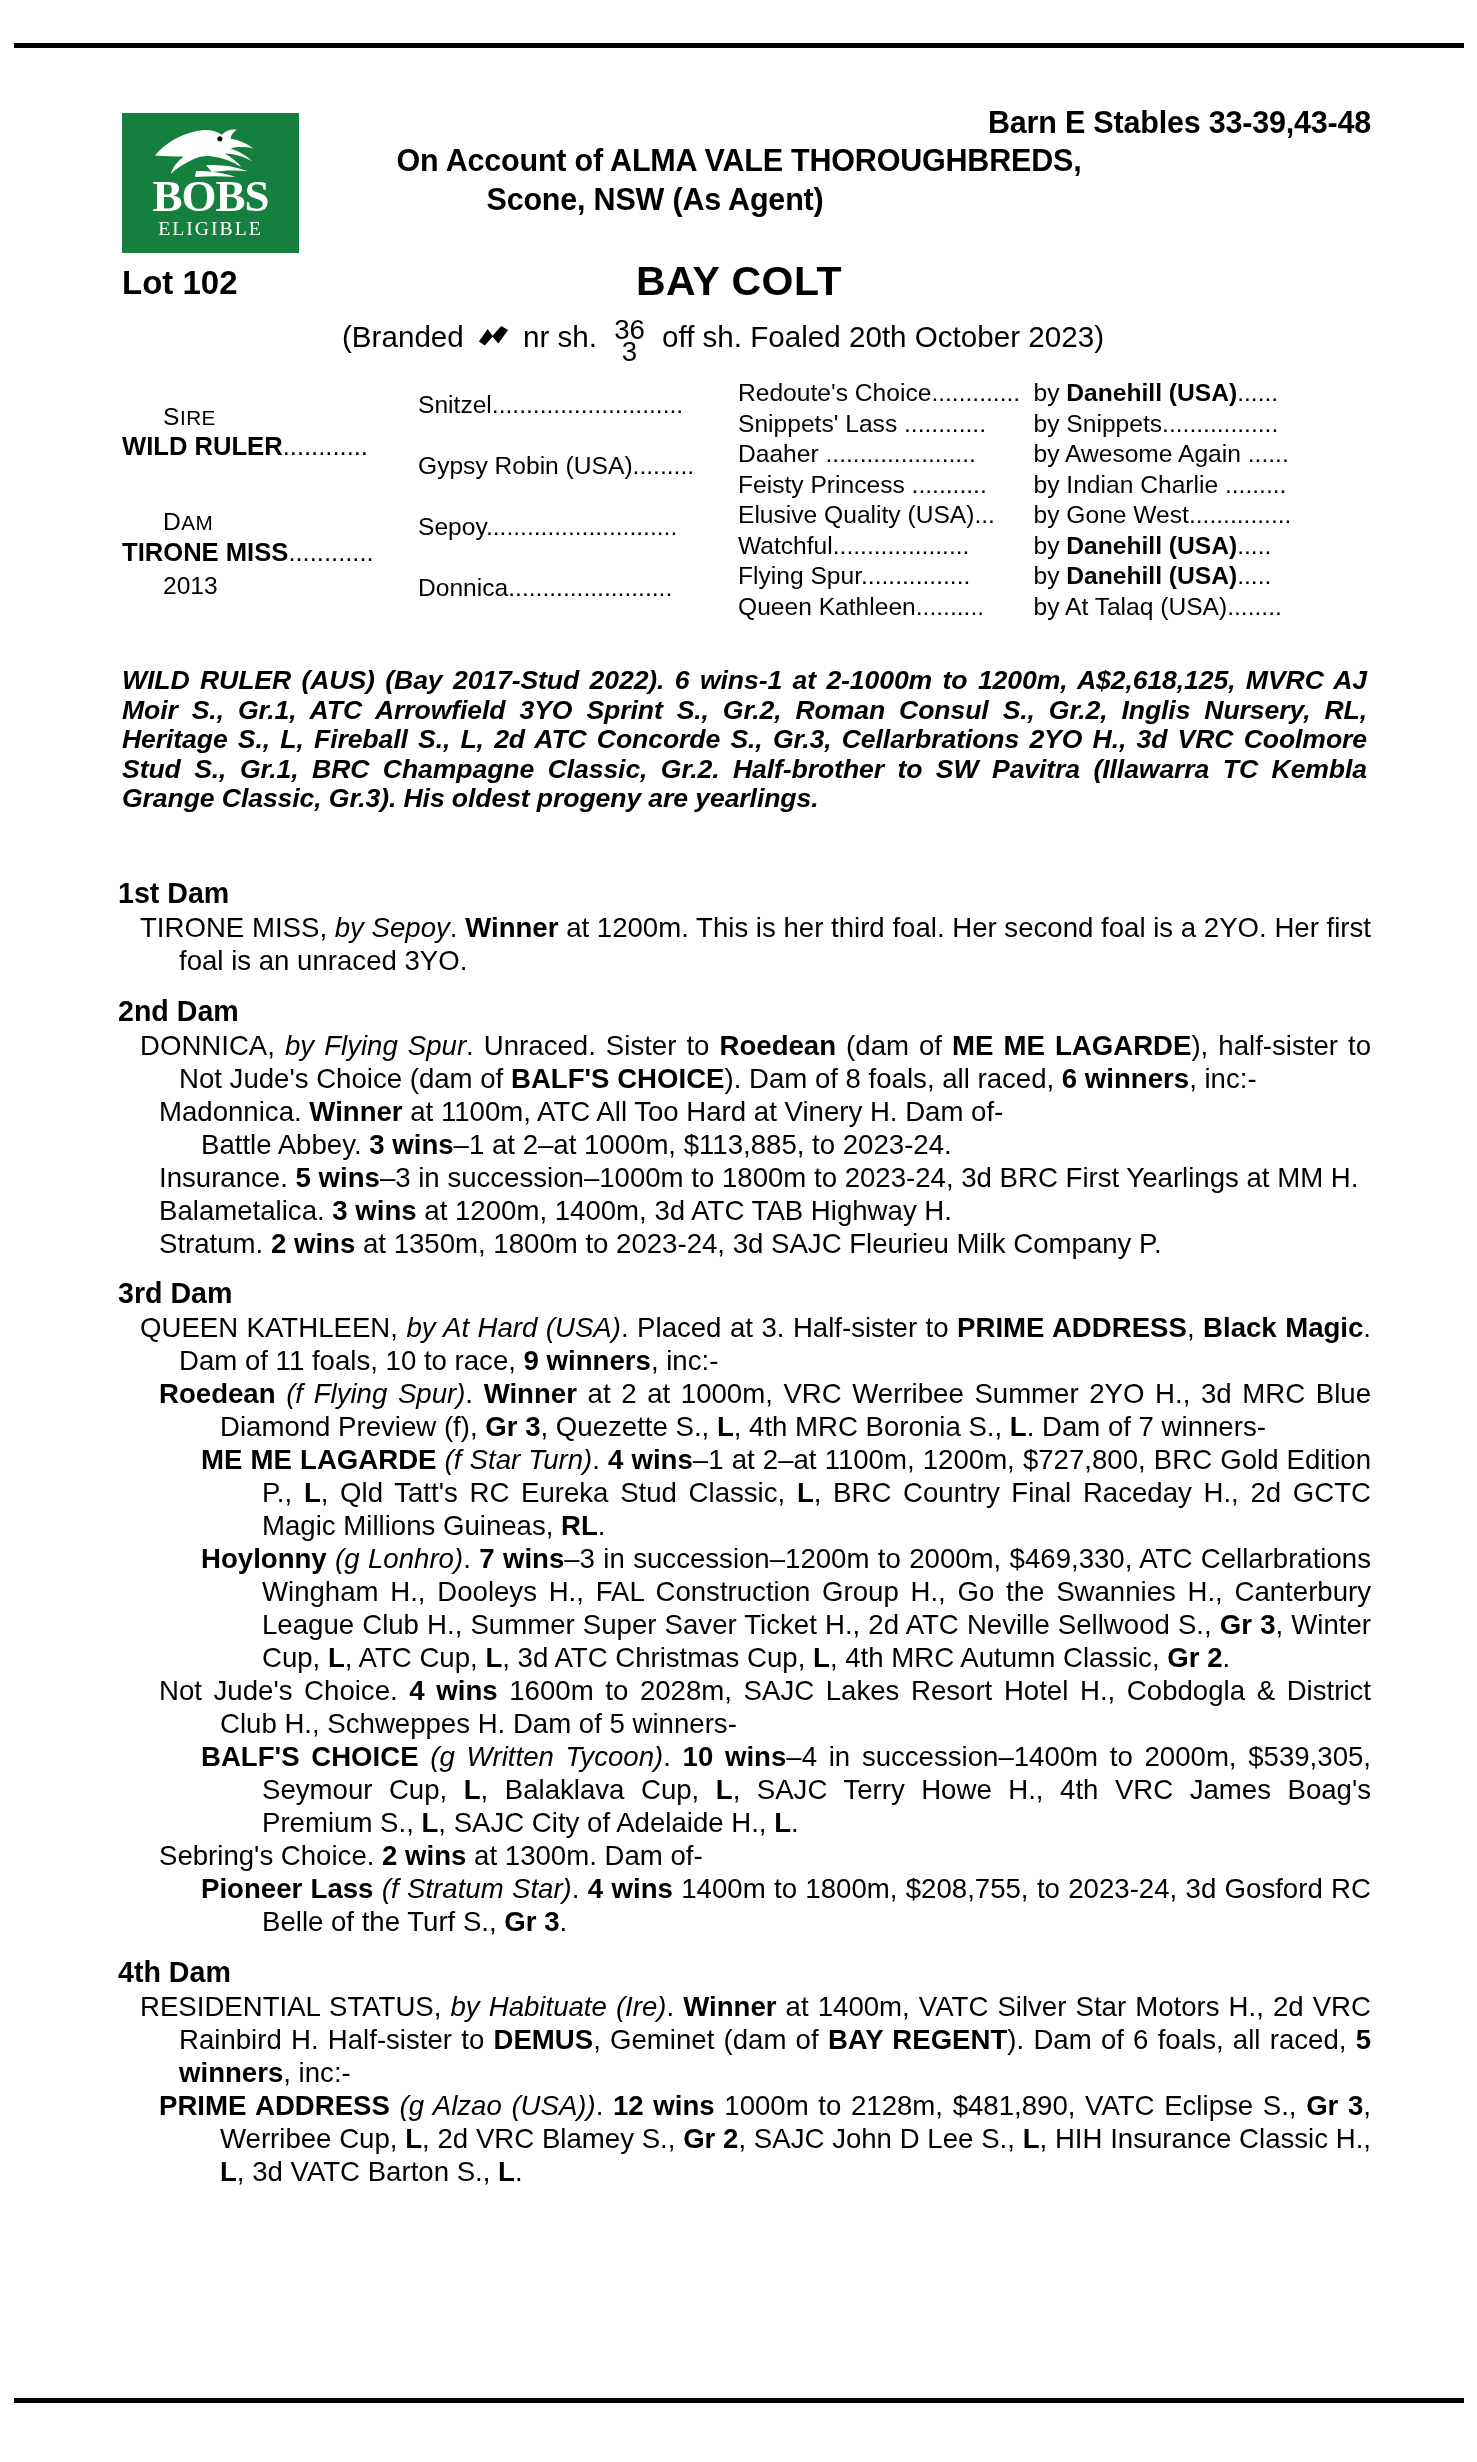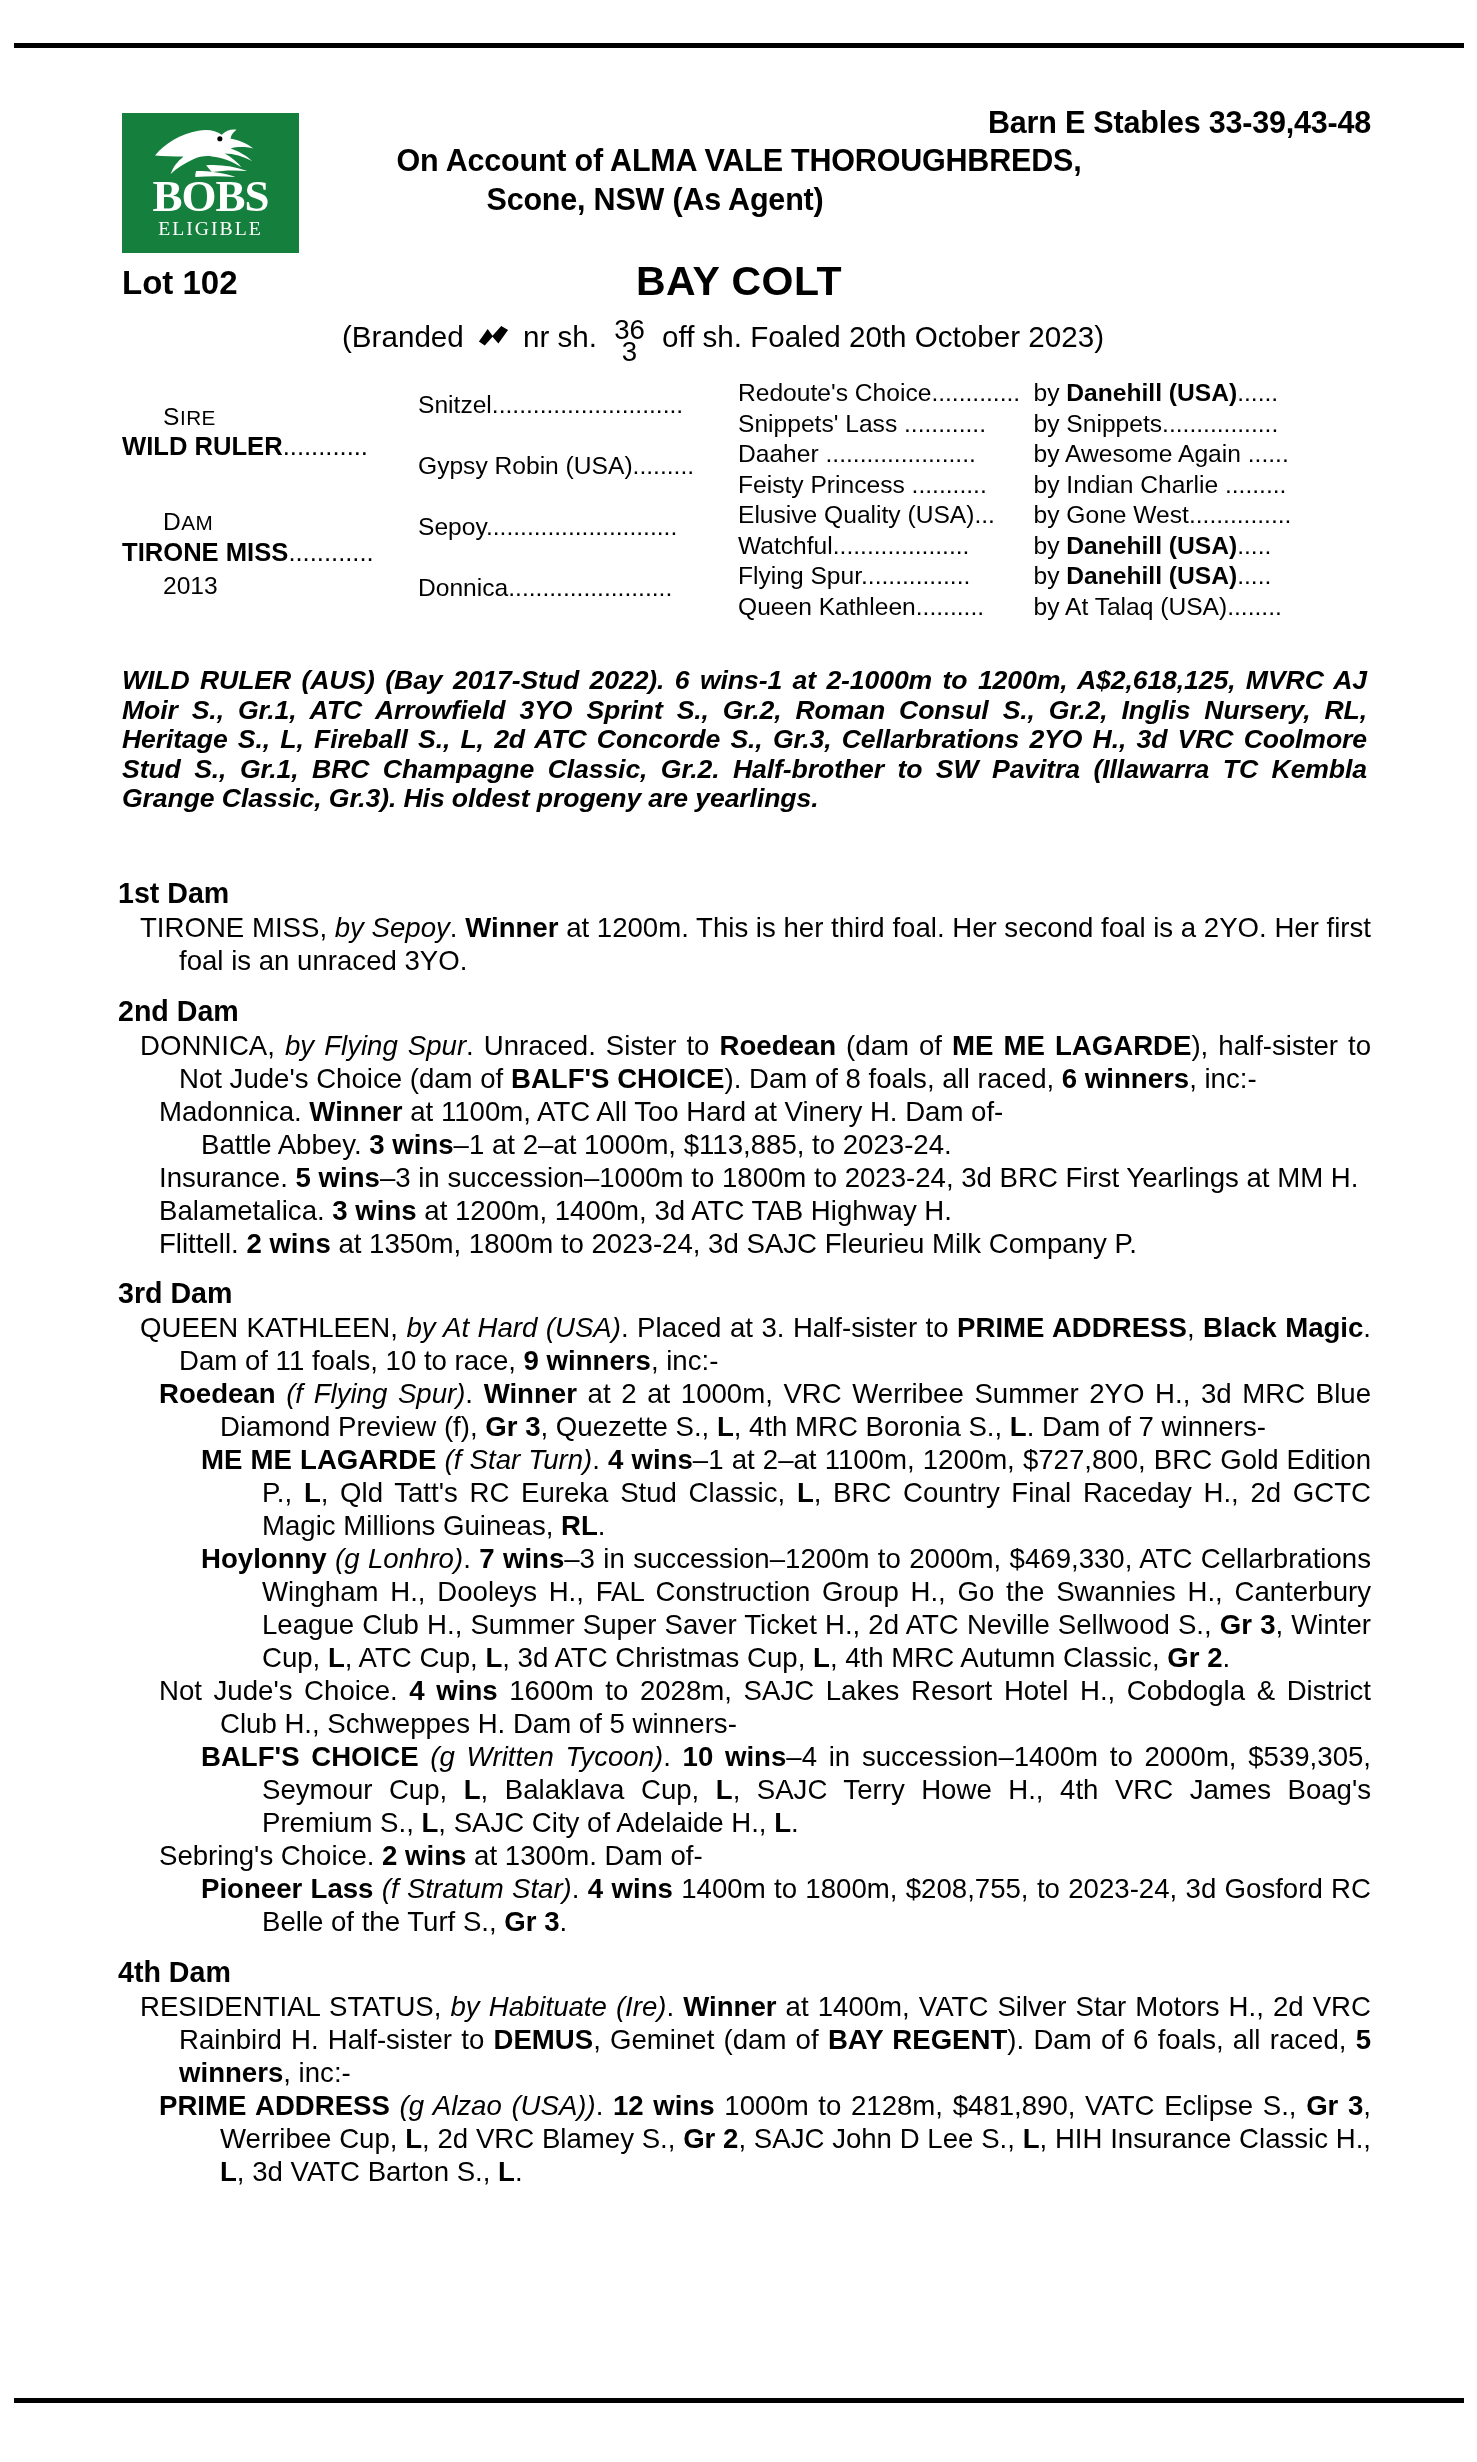--- a/index.html
+++ b/index.html
@@ -328,21 +328,21 @@
     <div class="dam-head first">1st Dam</div>
     <p class="p-hang1"><span>TIRONE MISS, </span><i>by Sepoy</i><span>. </span><b>Winner</b><span> at 1200m. This is her third foal. Her second foal is a 2YO. Her first foal is an unraced 3YO.</span></p>
 
     <div class="dam-head">2nd Dam</div>
     <p class="p-hang1"><span>DONNICA, </span><i>by Flying Spur</i><span>. Unraced. Sister to </span><b>Roedean</b><span> (dam of </span><b>ME ME LAGARDE</b><span>), half-sister to Not Jude's Choice (dam of </span><b>BALF'S CHOICE</b><span>). Dam of 8 foals, all raced, </span><b>6 winners</b><span>, inc:-</span></p>
 
     <p class="p-hang2"><span>Madonnica. </span><b>Winner</b><span> at 1100m, ATC All Too Hard at Vinery H. Dam of-</span></p>
     <p class="p-hang3"><span>Battle Abbey. </span><b>3 wins</b><span>–1 at 2–at 1000m, $113,885, to 2023-24.</span></p>
     <p class="p-hang2"><span>Insurance. </span><b>5 wins</b><span>–3 in succession–1000m to 1800m to 2023-24, 3d BRC First Yearlings at MM H.</span></p>
     <p class="p-hang2"><span>Balametalica. </span><b>3 wins</b><span> at 1200m, 1400m, 3d ATC TAB Highway H.</span></p>
-    <p class="p-hang2"><span>Flittell. </span><b>2 wins</b><span> at 1350m, 1800m to 2023-24, 3d SAJC Fleurieu Milk Company P.</span></p>
+    <p class="p-hang2"><span>Stratum. </span><b>2 wins</b><span> at 1350m, 1800m to 2023-24, 3d SAJC Fleurieu Milk Company P.</span></p>
 
     <div class="dam-head">3rd Dam</div>
     <p class="p-hang1"><span>QUEEN KATHLEEN, </span><i>by At Hard (USA)</i><span>. Placed at 3. Half-sister to </span><b>PRIME ADDRESS</b><span>, </span><b>Black Magic</b><span>. Dam of 11 foals, 10 to race, </span><b>9 winners</b><span>, inc:-</span></p>
 
     <p class="p-hang2"><b>Roedean</b><i> (f Flying Spur)</i><span>. </span><b>Winner</b><span> at 2 at 1000m, VRC Werribee Summer 2YO H., 3d MRC Blue Diamond Preview (f), </span><b>Gr 3</b><span>, Quezette S., </span><b>L</b><span>, 4th MRC Boronia S., </span><b>L</b><span>. Dam of 7 winners-</span></p>
 
     <p class="p-hang3"><b>ME ME LAGARDE</b><i> (f Star Turn)</i><span>. </span><b>4 wins</b><span>–1 at 2–at 1100m, 1200m, $727,800, BRC Gold Edition P., </span><b>L</b><span>, Qld Tatt's RC Eureka Stud Classic, </span><b>L</b><span>, BRC Country Final Raceday H., 2d GCTC Magic Millions Guineas, </span><b>RL</b><span>.</span></p>
 
     <p class="p-hang3"><b>Hoylonny</b><i> (g Lonhro)</i><span>. </span><b>7 wins</b><span>–3 in succession–1200m to 2000m, $469,330, ATC Cellarbrations Wingham H., Dooleys H., FAL Construction Group H., Go the Swannies H., Canterbury League Club H., Summer Super Saver Ticket H., 2d ATC Neville Sellwood S., </span><b>Gr 3</b><span>, Winter Cup, </span><b>L</b><span>, ATC Cup, </span><b>L</b><span>, 3d ATC Christmas Cup, </span><b>L</b><span>, 4th MRC Autumn Classic, </span><b>Gr 2</b><span>.</span></p>
 

